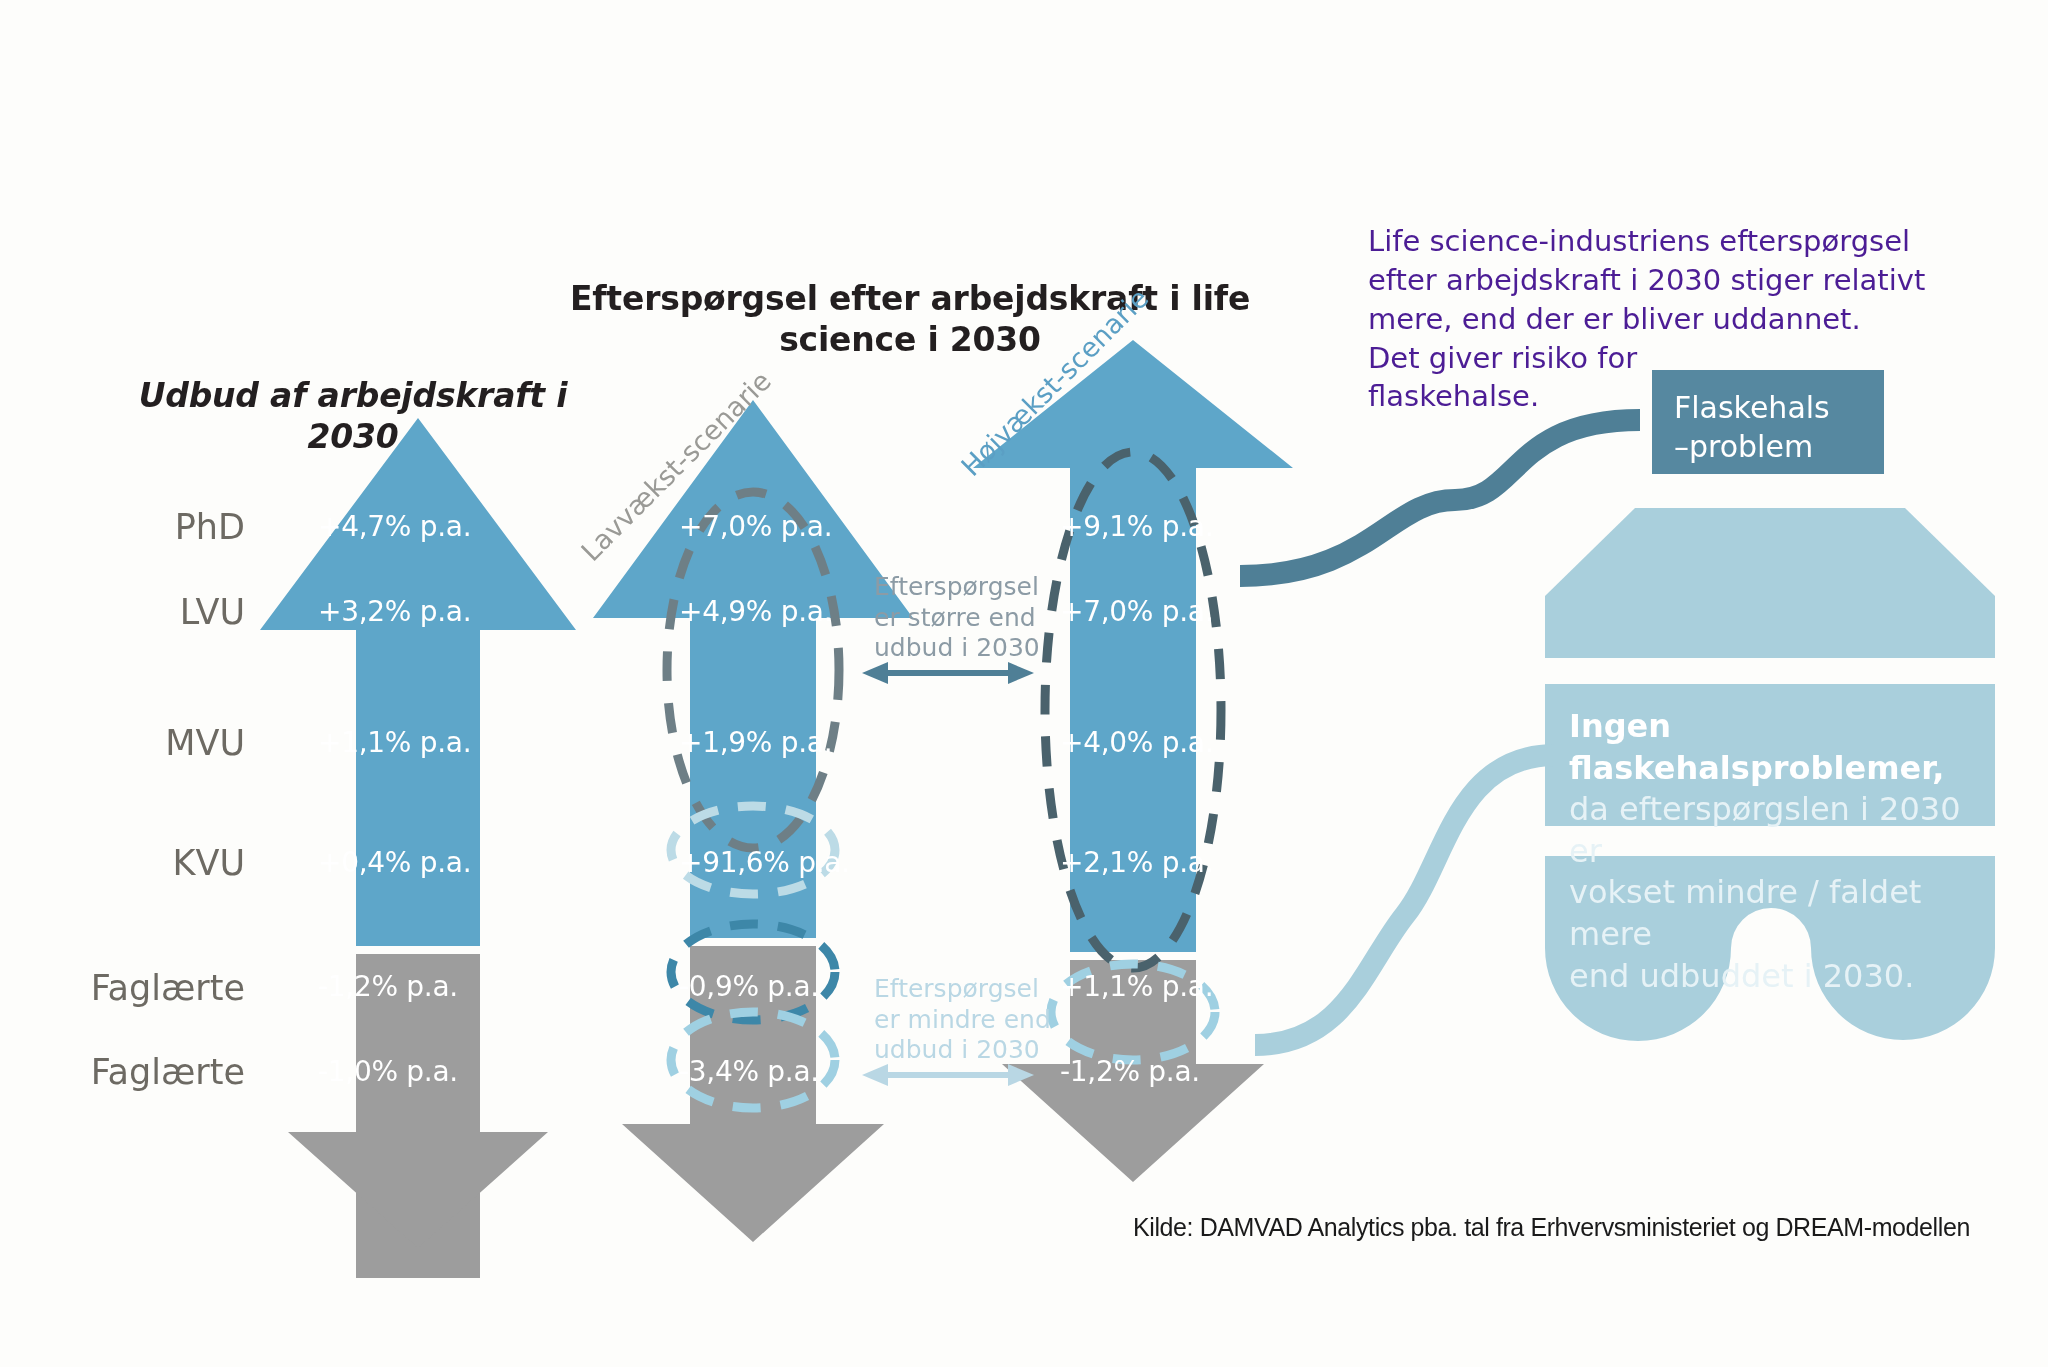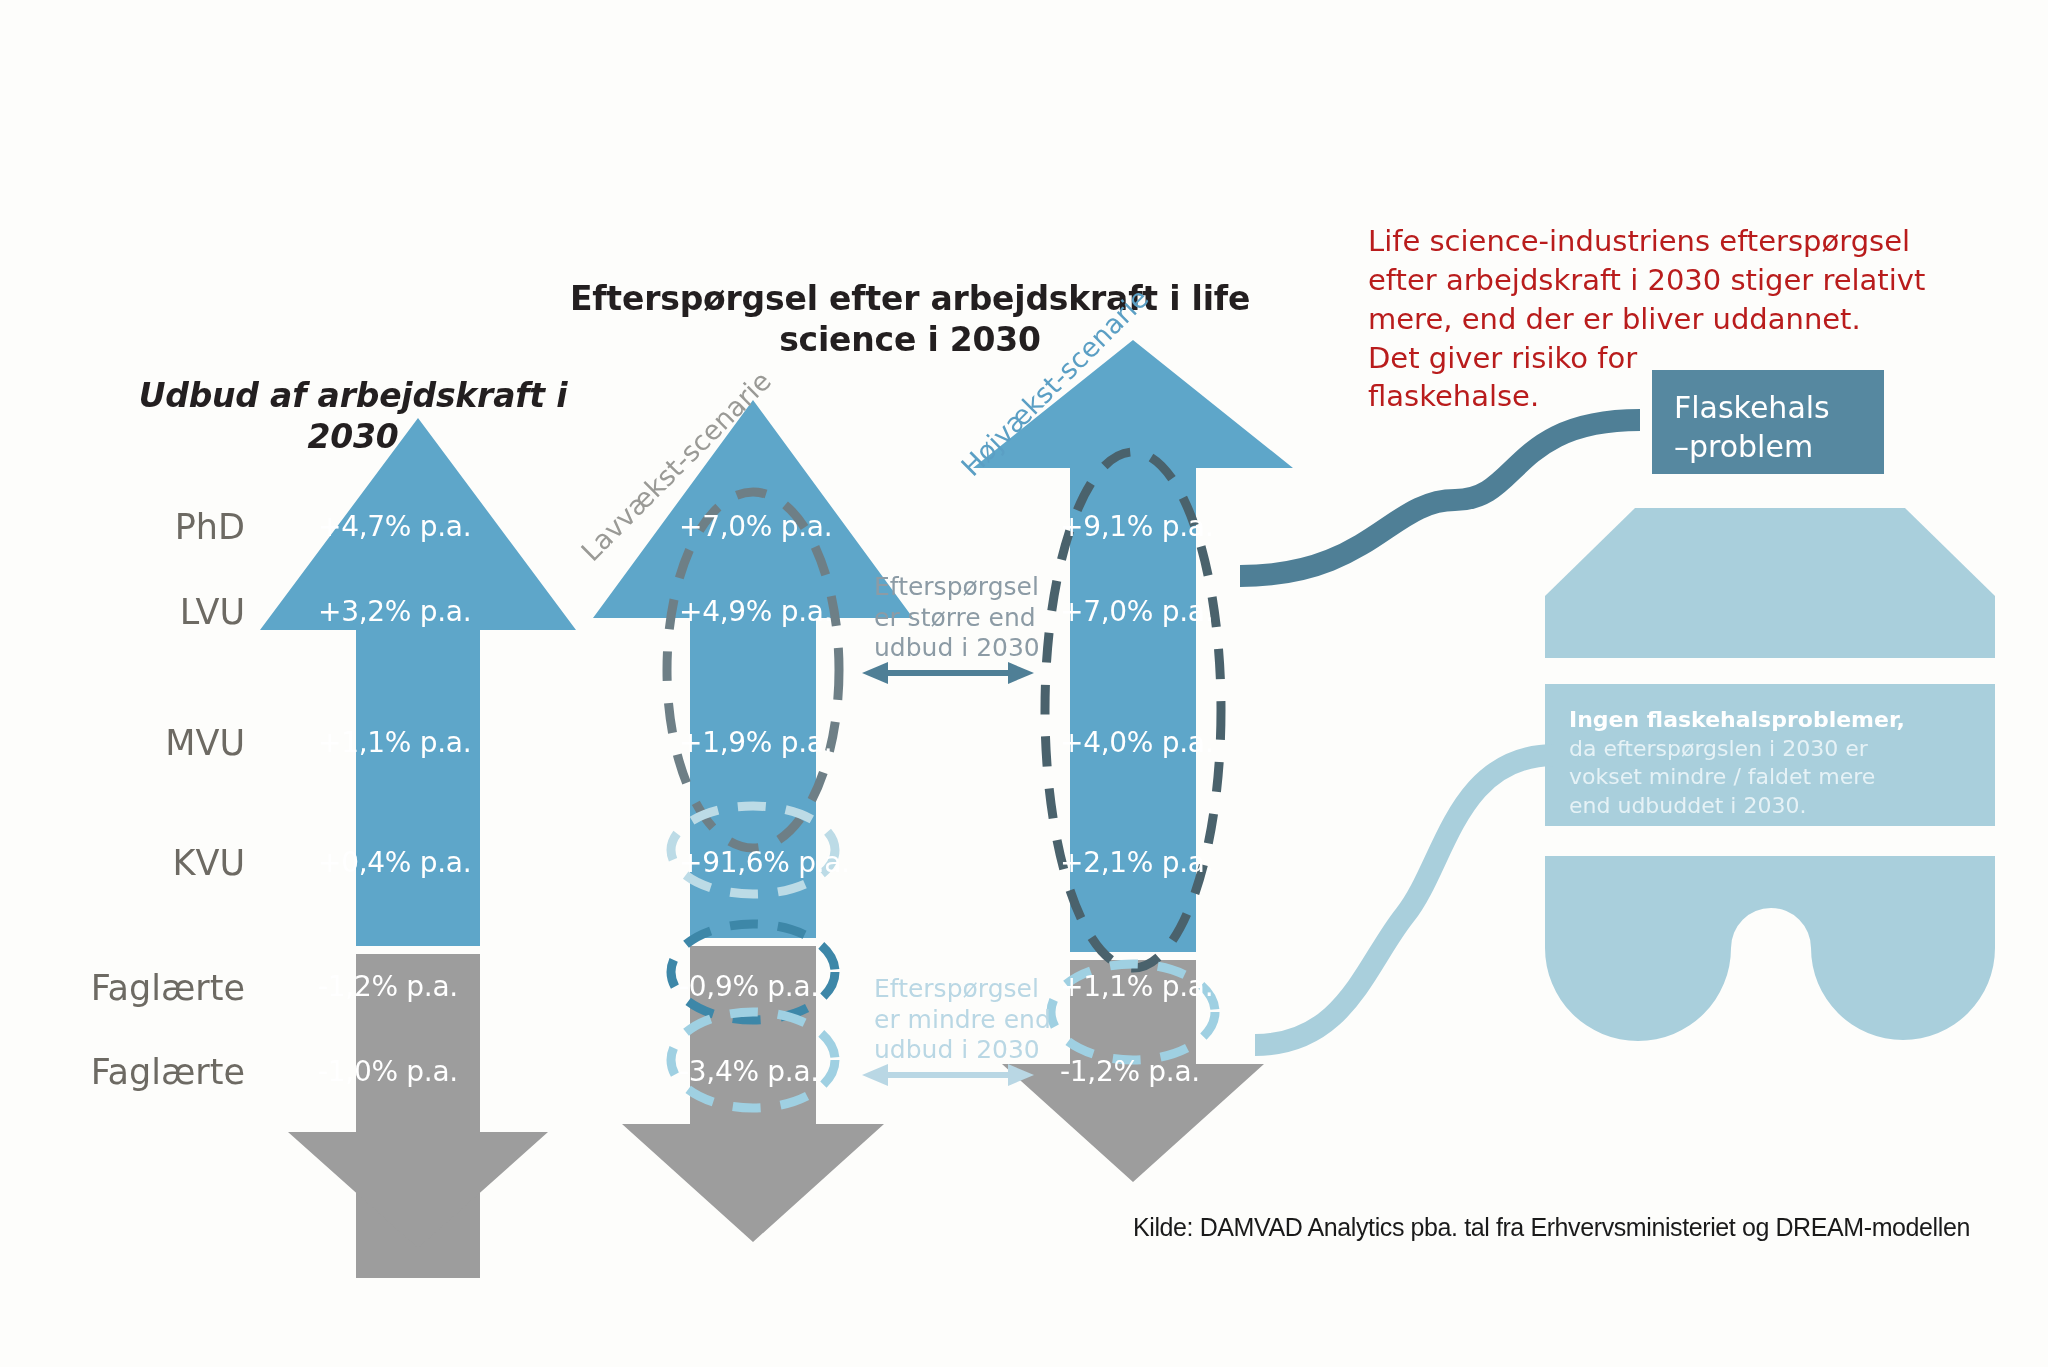--- a/index.html
+++ b/index.html
@@ -65,42 +65,42 @@
     white-space:nowrap;
   }
   .annot.dark{color:#8c9ba5;}
   .annot.light{color:#b9d7e4;}
 
   
   .rightpara{
     font-family:"DejaVu Sans", sans-serif;
     font-size:29px;
     line-height:1.34;
-    color:#b91c1c;
+    color:#4c1d95;
     white-space:pre-line;
   }
 
   
   .flaskebox{
     background:#5688a0;
     color:#ffffff;
     font-family:"DejaVu Sans", sans-serif;
     font-size:30px;
     line-height:1.3;
     padding:18px 22px;
     box-sizing:border-box;
     white-space:pre-line;
   }
 
   
   .bottleseg{background:#a9cfdc;}
 
   .ingenbox{
     font-family:"DejaVu Sans", sans-serif;
-    font-size:22px;
+    font-size:32px;
     line-height:1.30;
     color:#ffffff;
     box-sizing:border-box;
     padding:26px 24px 18px 24px;
   }
   .ingenbox .faded{color:#e6f2f6;}
 
   
   .source{
     font-family:"Liberation Sans", sans-serif;

